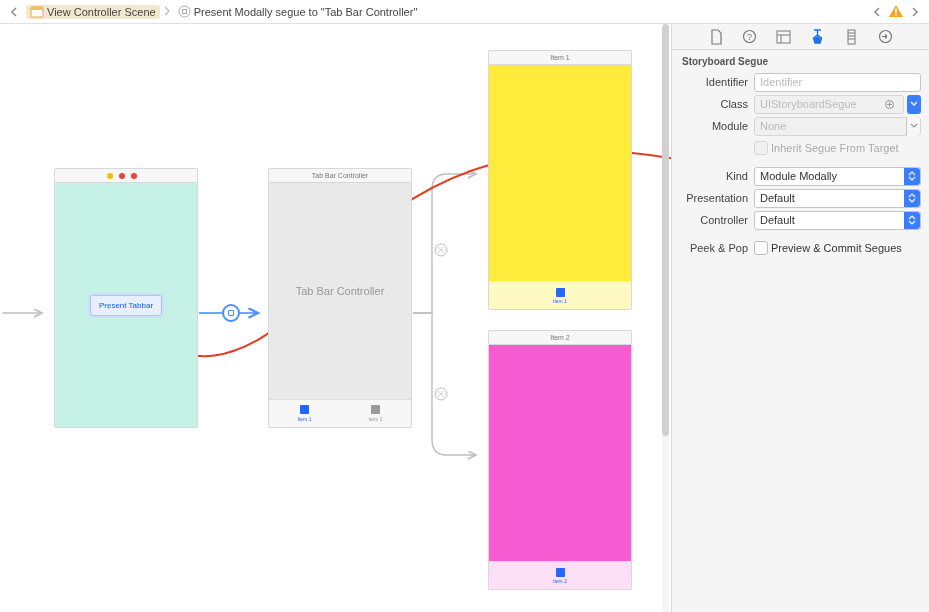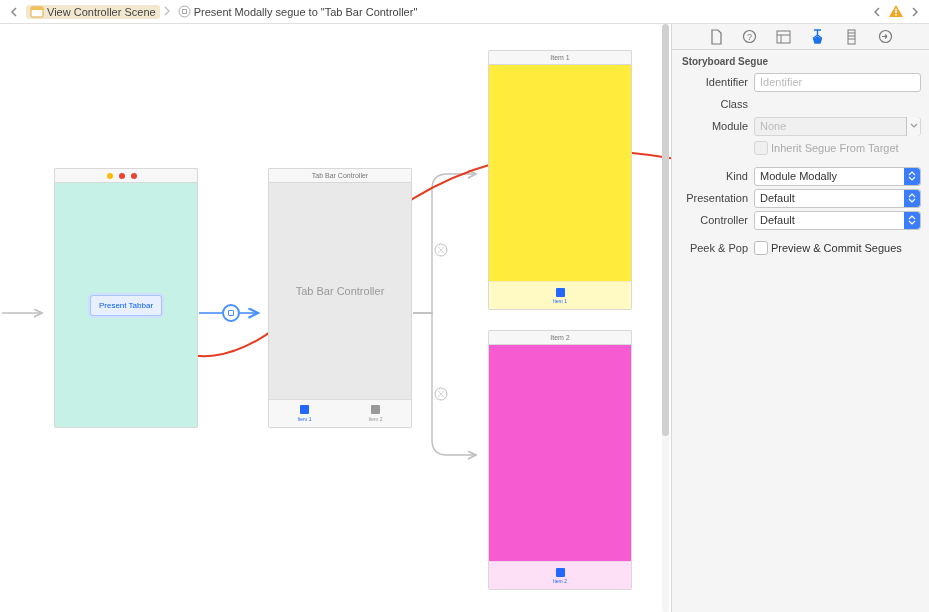--- a/index.html
+++ b/index.html
@@ -306,20 +306,38 @@
 
         <div class="row">
           <div class="lbl">Identifier</div>
           <div class="ctl">
               <input class="field" placeholder="Identifier" style="">
             </div>
         </div>
 
         <div class="row">
           <div class="lbl">Class</div>
+          <div class="ctl">
+            <div class="field disabled" style="justify-content:flex-start;">
+              <span class="ph">UIStoryboardSegue</span>
+              <span style="flex:1"></span>
+              <span class="plus-cap">
+                  <svg width="9" height="9" viewBox="0 0 9 9">
+                    <circle cx="4.5" cy="4.5" r="4" fill="none" stroke="#999"></circle>
+                    <line x1="4.5" y1="2" x2="4.5" y2="7" stroke="#999"></line>
+                    <line x1="2" y1="4.5" x2="7" y2="4.5" stroke="#999"></line>
+                  </svg>
+                </span>
+            </div>
+            <div style="width:16px;height:19px;background:#3b7dff;border-radius:3px;display:flex;align-items:center;justify-content:center;">
+              <svg width="8" height="6" viewBox="0 0 8 6">
+                  <path d="M1 1l3 3 3-3" stroke="#fff" stroke-width="1.3" fill="none"></path>
+                </svg>
+            </div>
+          </div>
         </div>
 
         <div class="row">
           <div class="lbl">Module</div>
           <div class="ctl">
             <div class="combo disabled" style="justify-content:flex-start;">
               <span class="ph">None</span>
               <span style="flex:1"></span>
               <span class="step">
                   <svg width="8" height="6" viewBox="0 0 8 6">

